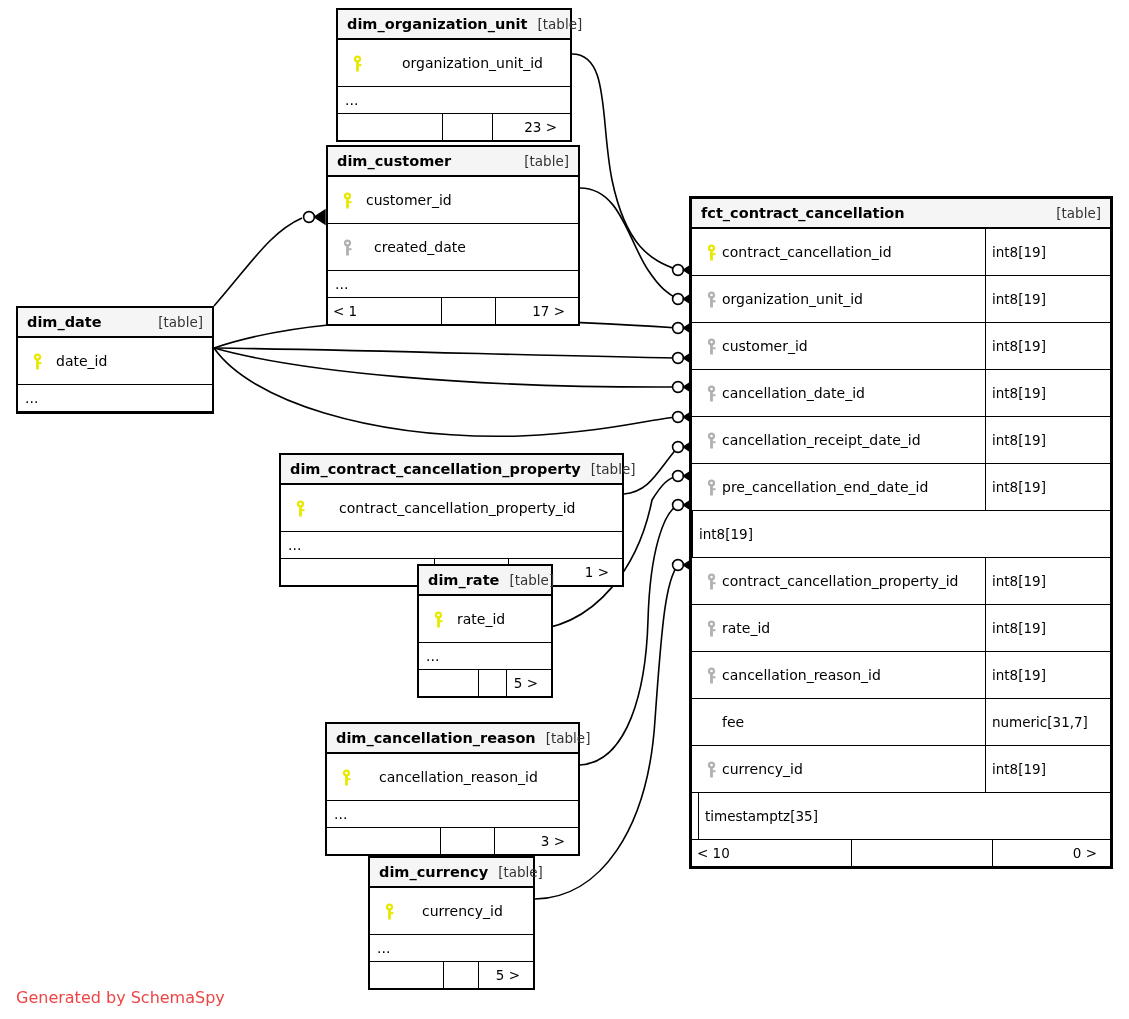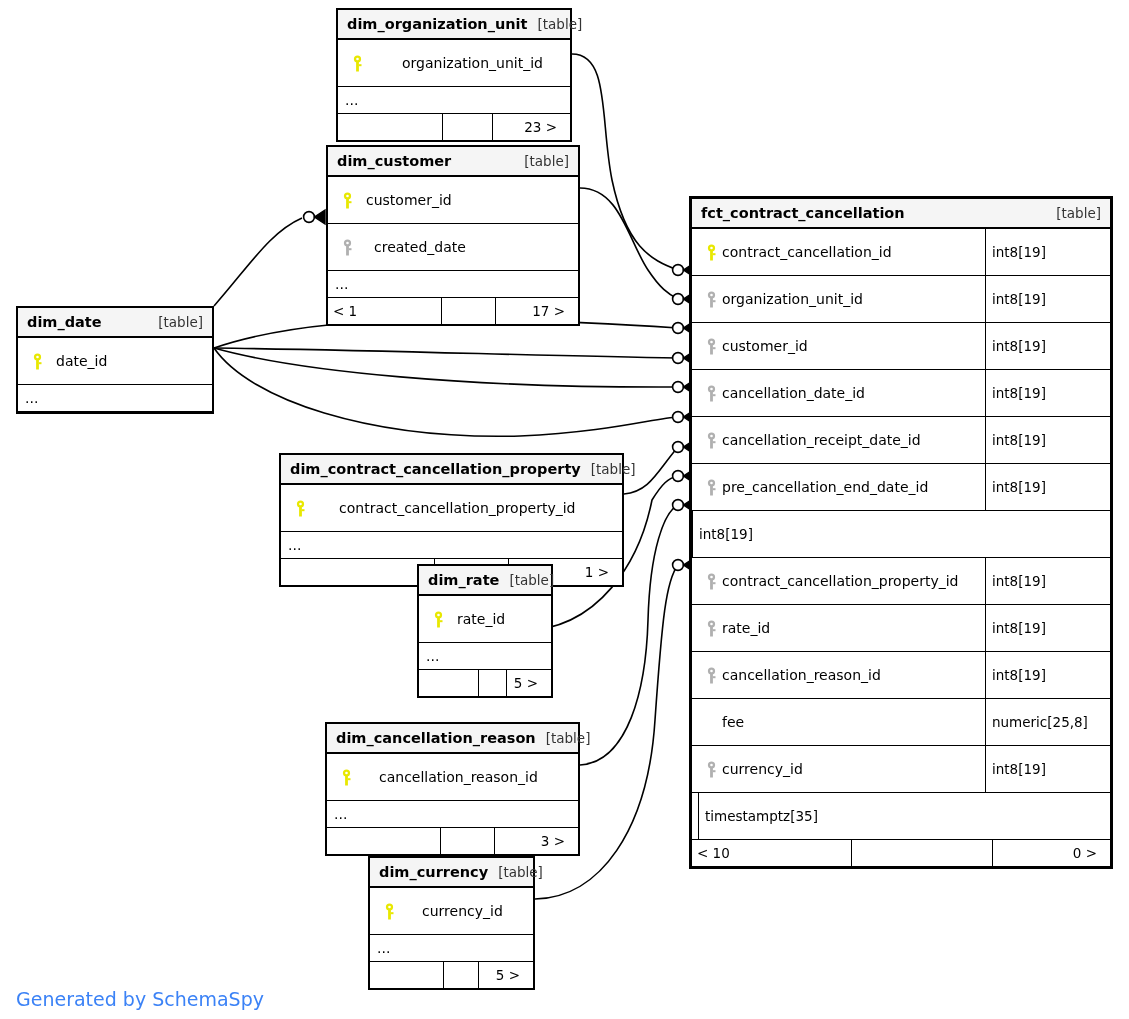--- a/index.html
+++ b/index.html
@@ -124,22 +124,22 @@
     overflow: hidden;
   }
   .foot .fl { justify-content: flex-start; padding-left: 5px; }
   .foot .fm { justify-content: center; border-left: 1.5px solid #000; border-right: 1.5px solid #000; }
   .foot .fr { justify-content: flex-end; padding-right: 13px; }
 
   .credit {
     position: absolute;
     left: 16px;
     top: 988px;
-    font-size: 19px;
-    color: #3b82f6;
+    font-size: 16px;
+    color: #ef4444;
     z-index: 3;
   }
   svg.key { display: block; }
 </style>
 </head>
 <body>
 
 <div id="canvas">
 
   <svg id="edges" viewBox="0 0 1129 1019" xmlns="http://www.w3.org/2000/svg">
@@ -516,21 +516,21 @@
             </span>
             <span class="cname">cancellation_reason_id</span>
           </div>
           <div class="coltype" style="width: 125px;">int8[19]</div>
         </div>
         <div class="row">
           <div class="colname">
             <span class="keyslot"></span>
             <span class="cname">fee</span>
           </div>
-          <div class="coltype" style="width: 125px;">numeric[25,8]</div>
+          <div class="coltype" style="width: 125px;">numeric[31,7]</div>
         </div>
         <div class="row">
           <div class="colname">
             <span class="keyslot">
               <svg class="key" width="11" height="17" viewBox="0 0 11 17">
                 <circle cx="5.5" cy="4" r="3.6" fill="#b0b0b0"></circle>
                 <rect x="4.1" y="6" width="2.8" height="10.5" fill="#b0b0b0"></rect>
                 <rect x="6.9" y="9.2" width="2.6" height="2" fill="#b0b0b0"></rect>
                 <circle cx="5.5" cy="4" r="1.3" fill="#ffffff"></circle>
               </svg>

